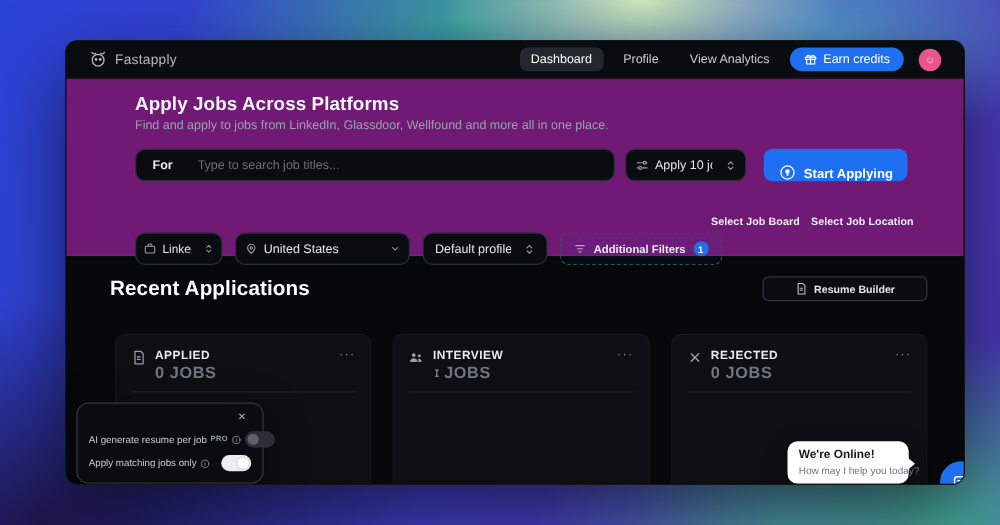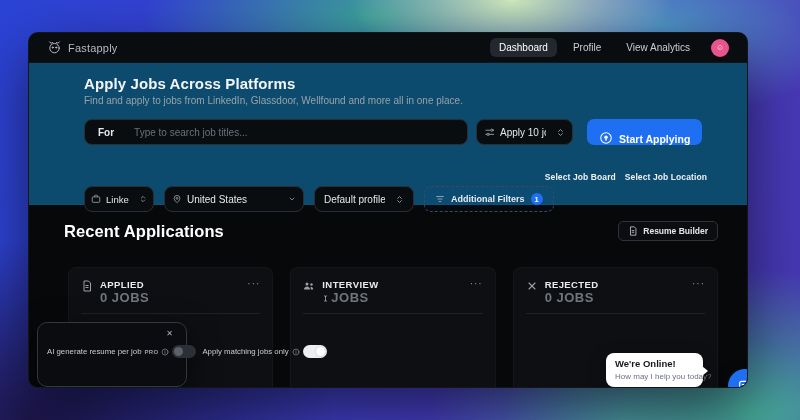--- a/index.html
+++ b/index.html
@@ -13,21 +13,21 @@
     background:
       radial-gradient(230px 110px at 64% 0%, rgba(214,240,186,.95) 0%, rgba(214,240,186,0) 70%),
       radial-gradient(320px 150px at 46% 4%, rgba(58,170,150,.9) 0%, rgba(58,170,150,0) 70%),
       radial-gradient(300px 140px at 83% 6%, rgba(80,170,200,.8) 0%, rgba(80,170,200,0) 65%),
       radial-gradient(380px 220px at 94% 98%, rgba(70,180,150,.9) 0%, rgba(70,180,150,0) 65%),
       radial-gradient(300px 170px at 78% 100%, rgba(90,190,170,.6) 0%, rgba(90,190,170,0) 65%),
       radial-gradient(420px 250px at 4% 100%, rgba(30,20,70,.95) 0%, rgba(30,20,70,0) 72%),
       linear-gradient(105deg, #2b43d6 0%, #3a41cc 35%, #4a3fc4 65%, #4636b0 100%);
   }
   .window {
-    position:absolute; left:28px; top:32px; width:720px; height:356px;
+    position:absolute; left:52px; top:32px; width:720px; height:356px;
     background:#07090c; border-radius:10px; overflow:hidden;
     border:1px solid rgba(255,255,255,.05);
     box-shadow:0 24px 60px rgba(0,0,0,.55);
   }
   
   .topbar {
     height:30px; background:#0a0d10; display:flex; align-items:center;
     padding:0 18px; border-bottom:1px solid rgba(255,255,255,.04);
   }
   .brand { display:flex; align-items:center; gap:6px; color:#b4bac2; }
@@ -45,21 +45,21 @@
     font-family:inherit;
   }
   .earn-btn svg { width:11px; height:11px; }
   .avatar {
     width:18px; height:18px; border-radius:50%; background:#e8548b; margin-left:5px;
     cursor:pointer; display:flex; align-items:center; justify-content:center;
     color:rgba(255,255,255,.8); font-size:8px;
   }
   
   .hero {
-    height:142px; background:#0c4a6e; padding:12px 40px 12px 55px;
+    height:142px; background:#701a75; padding:12px 40px 12px 55px;
     border-bottom:1px solid rgba(255,255,255,.03);
   }
   .hero h1 { color:#f3f5f7; font-size:15px; font-weight:700; letter-spacing:.1px; }
   .hero .subtitle { color:#99a1aa; font-size:10px; margin-top:3px; }
   .row1 { display:flex; align-items:center; gap:8px; margin-top:13px; }
   .search-box {
     display:flex; align-items:center; width:384px; height:26px;
     border:1px solid #2a2f36; border-radius:8px; background:#0a0d10; padding:0 10px 0 13px;
   }
   .search-for { color:#e7eaee; font-size:10px; font-weight:600; margin-right:20px; }
@@ -101,21 +101,21 @@
     font-size:7.5px; display:flex; align-items:center; justify-content:center; font-weight:700;
   }
   
   .main { background:#06080a; height:184px; }
   .main-head {
     display:flex; align-items:center; justify-content:space-between;
     padding:16px 29px 0 35px;
   }
   .main-head h2 { color:#fff; font-size:16.5px; font-weight:700; letter-spacing:.1px; }
   .resume-btn {
-    display:flex; align-items:center; gap:5px; height:20px; padding:0 9px;
+    display:flex; align-items:center; gap:5px; height:20px; padding:0 25px;
     background:#0b0d10; border:1px solid #2e343b; border-radius:5px;
     color:#e5e7eb; font-size:8.5px; font-weight:600; cursor:pointer; font-family:inherit;
   }
   .resume-btn svg { color:#c3c9d0; }
   .columns { display:flex; gap:17px; padding:0 29px 0 39px; margin-top:26px; height:130px; }
   .column { flex:1; background:#0d0f13; border-radius:8px; border:1px solid rgba(255,255,255,.03); }
   .col-head { display:flex; align-items:flex-start; padding:11px 12px 8px 12px; gap:7px; }
   .col-head svg { width:12px; height:12px; color:#9aa1a9; margin-top:1px; flex:none; }
   .col-title { color:#e9ebee; font-size:9.5px; font-weight:700; letter-spacing:.4px; }
   .col-count { display:flex; align-items:center; gap:2px; color:#70767e; font-size:13px;
@@ -127,21 +127,21 @@
   
   .popup {
     position:absolute; left:8px; top:289px; width:150px; height:65px;
     background:#0a0c0f; border:1px solid #33373e; border-radius:10px;
     box-shadow:0 10px 30px rgba(0,0,0,.6); padding:5px 9px 8px 9px;
   }
   .popup-close {
     position:absolute; top:6px; right:13px; background:none; border:none;
     color:#aeb4bb; font-size:8px; cursor:pointer; font-family:inherit;
   }
-  .popup-rows { margin-top:17px; display:flex; flex-direction:row; gap:6px; }
+  .popup-rows { margin-top:17px; display:flex; flex-direction:column; gap:6px; }
   .popup-row { display:flex; align-items:center; gap:3px; }
   .popup-label { color:#c9cdd3; font-size:7.8px; white-space:nowrap; }
   .pro-badge { color:#9aa1a9; font-size:6px; font-weight:700; letter-spacing:.3px; }
   .info-icon { width:8px; height:8px; color:#8b9199; flex:none; }
   .toggle {
     margin-left:auto; width:24px; height:13px; border-radius:7px; background:#2c3036;
     position:relative; cursor:pointer; flex:none; transition:background .15s;
   }
   .toggle::after {
     content:""; position:absolute; top:2px; left:2px; width:9px; height:9px;
@@ -183,20 +183,30 @@
           <circle cx="12" cy="13" r="7.5"></circle>
           <circle cx="9.3" cy="12" r="1" fill="#b4bac2"></circle>
             <circle cx="14.7" cy="12" r="1" fill="#b4bac2"></circle>
         </svg>
         <span class="brand-name">Fastapply</span>
       </div>
       <nav class="nav">
         <button class="nav-item active">Dashboard</button>
         <button class="nav-item">Profile</button>
         <button class="nav-item">View Analytics</button>
+        <button class="earn-btn">
+          <svg viewBox="0 0 24 24" fill="none" stroke="#fff" stroke-width="2" stroke-linecap="round">
+            <rect x="3" y="8" width="18" height="4" rx="1"></rect>
+              <path d="M5 12v8h14v-8"></path>
+              <path d="M12 8v12"></path>
+            <path d="M12 8c-2-4.5-7.5-3.5-6-.5"></path>
+              <path d="M12 8c2-4.5 7.5-3.5 6-.5"></path>
+          </svg>
+          <span>Earn credits</span>
+        </button>
         <div class="avatar">☺</div>
       </nav>
     </header>
 
     <section class="hero">
       <h1>Apply Jobs Across Platforms</h1>
       <p class="subtitle">Find and apply to jobs from LinkedIn, Glassdoor, Wellfound and more all in one place.</p>
 
       <div class="row1">
         <div class="search-box">

